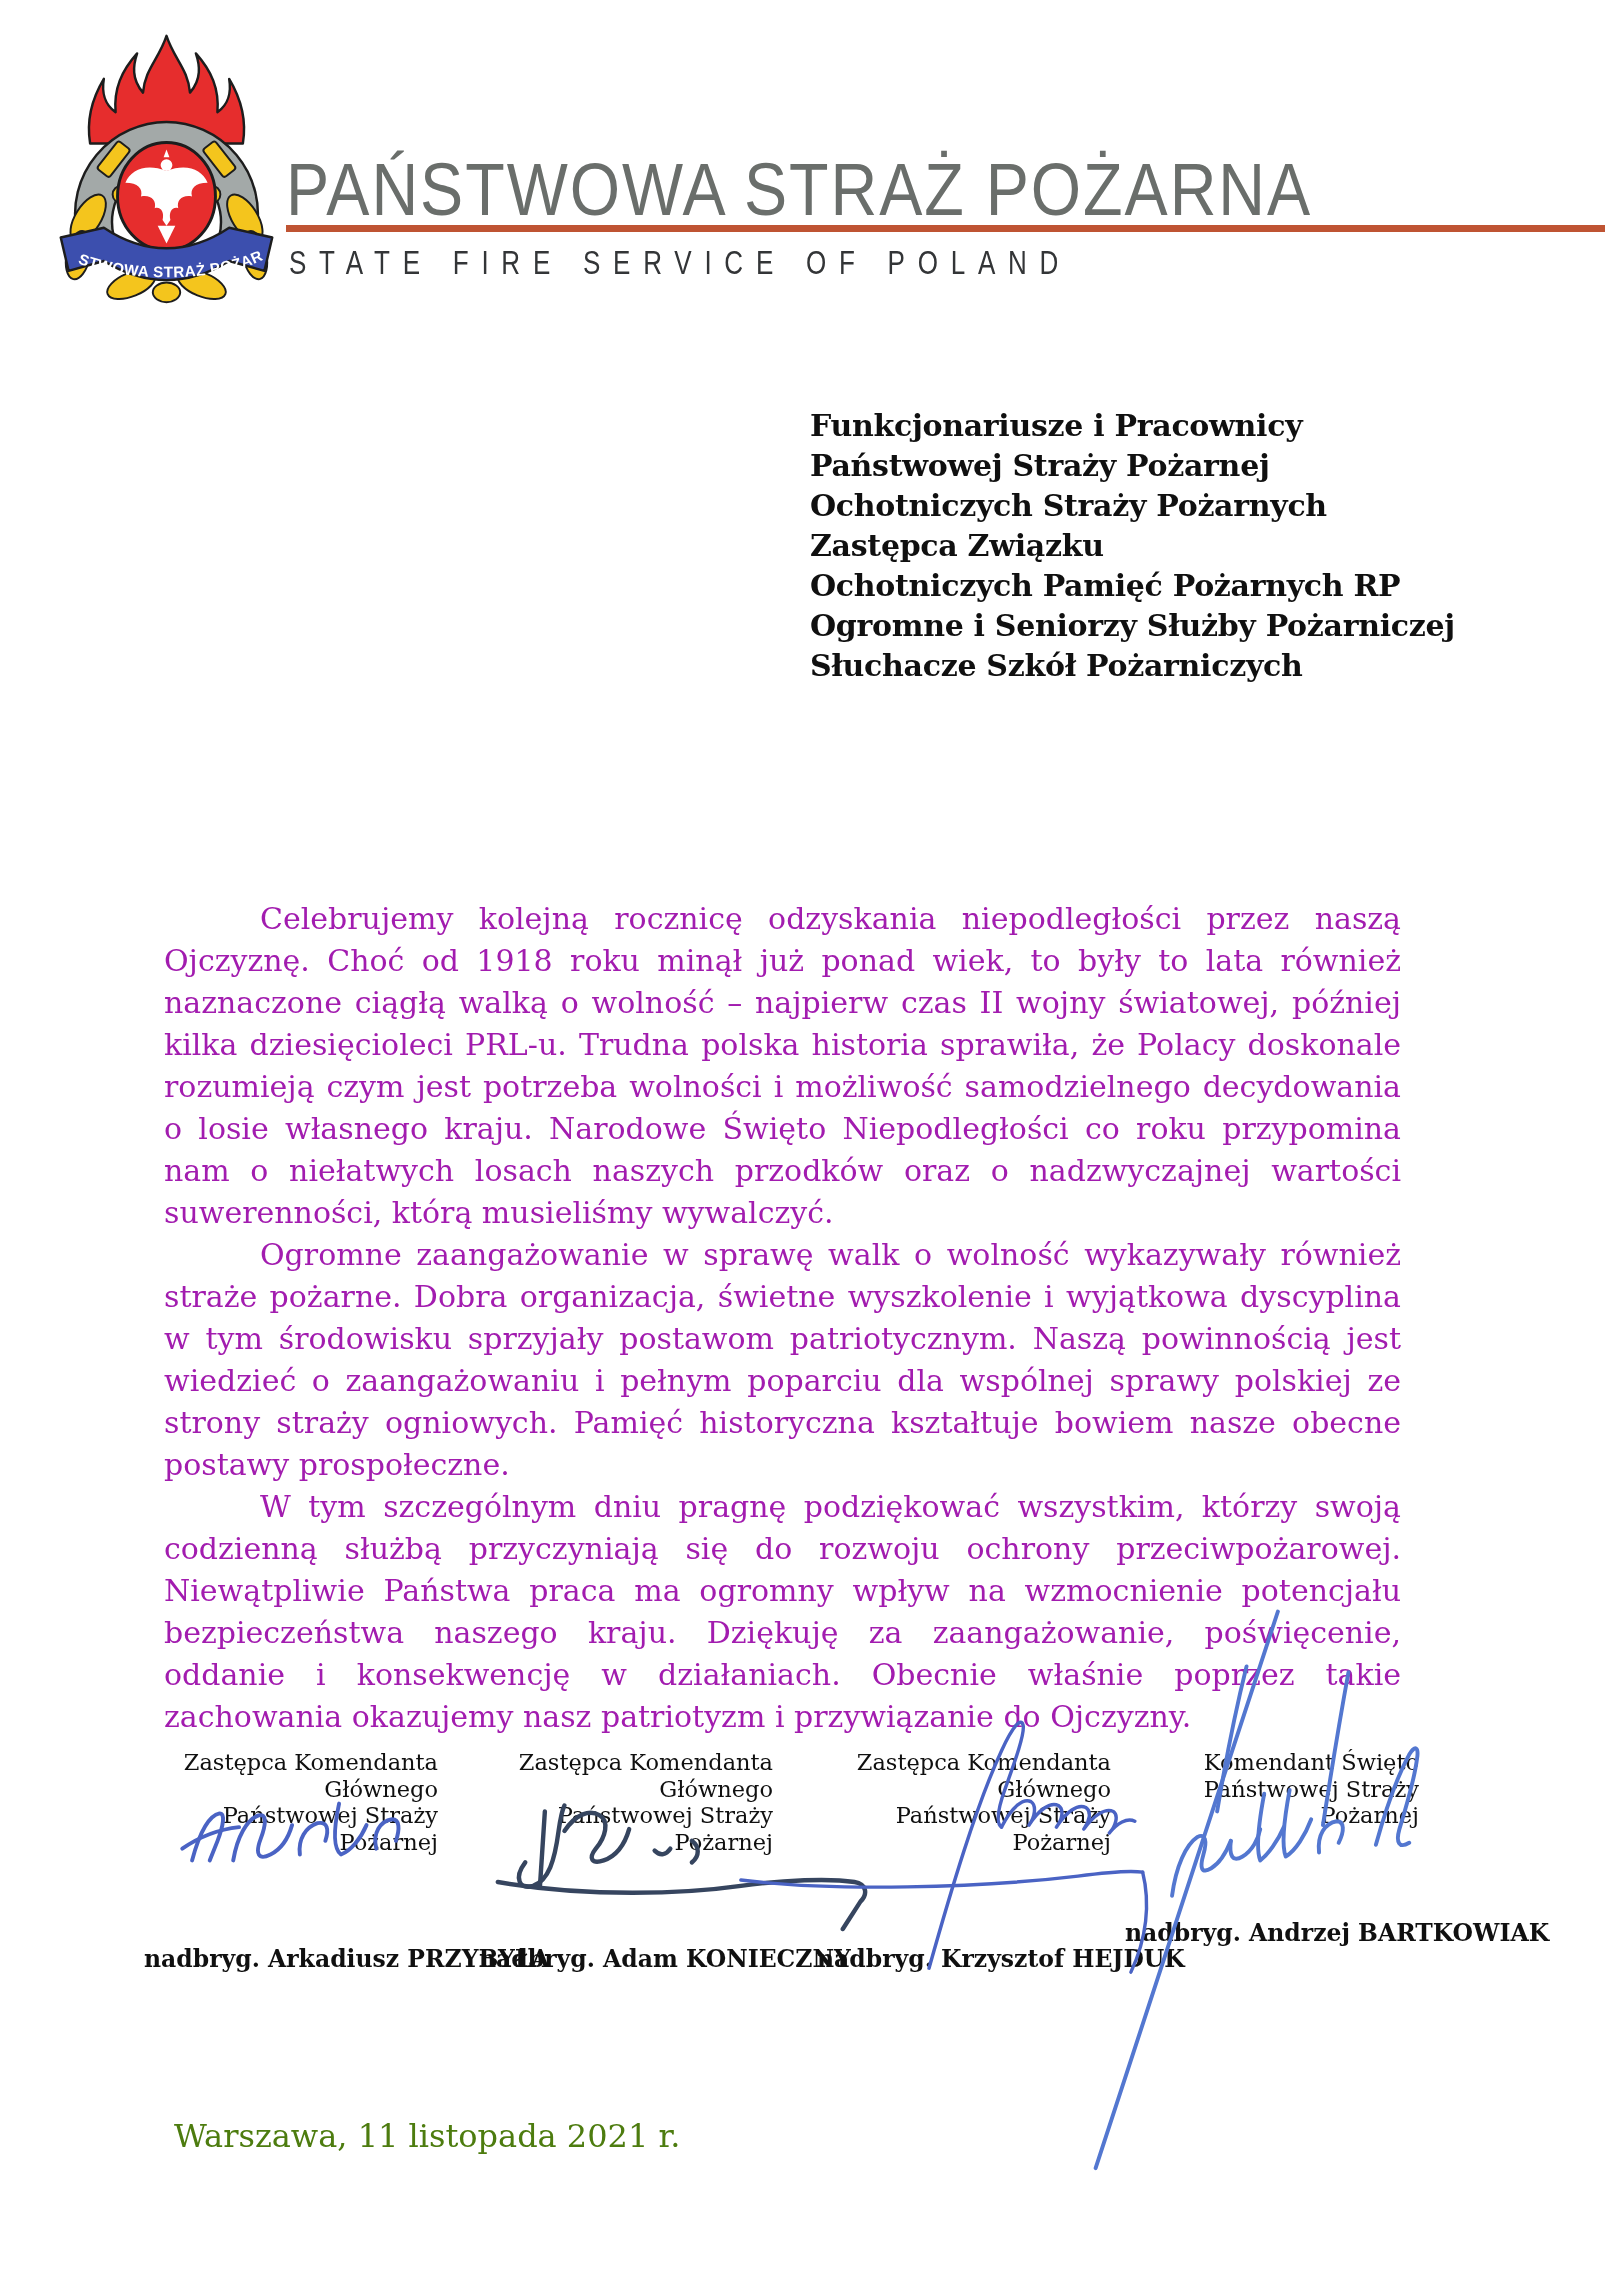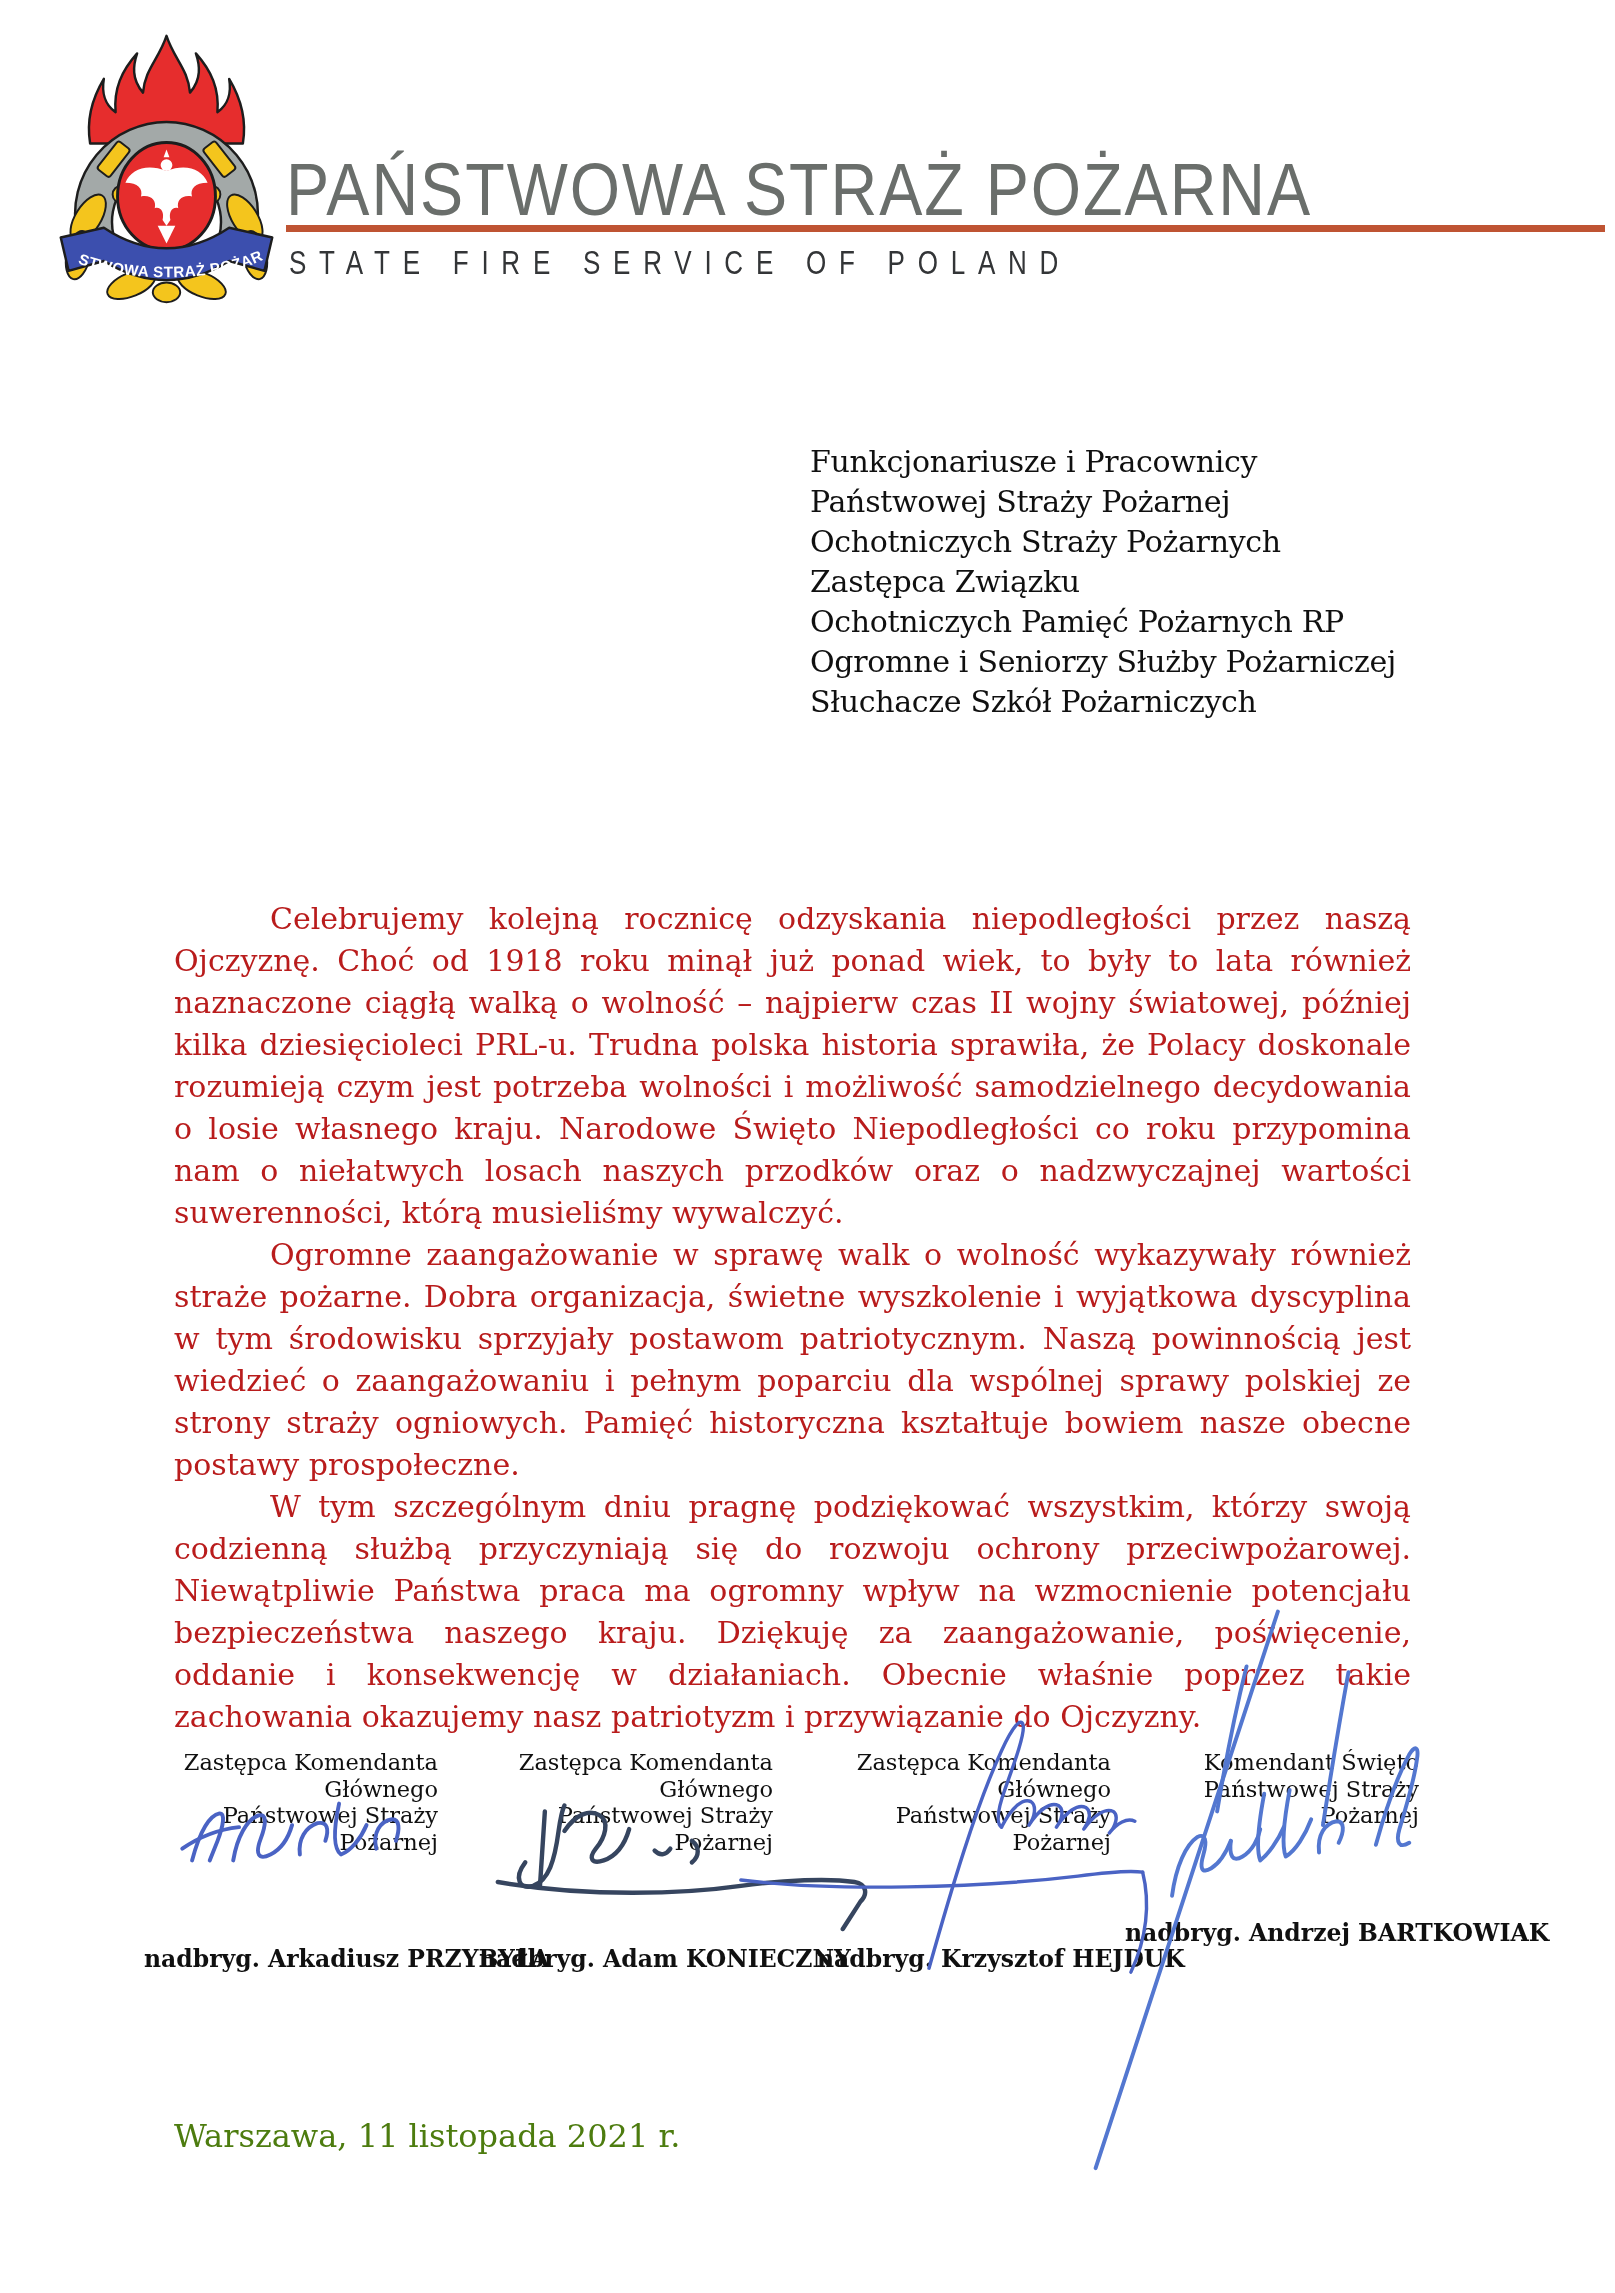--- a/index.html
+++ b/index.html
@@ -18,28 +18,27 @@
   .red-rule{position:absolute;left:286px;top:225px;width:1319px;height:6.9px;background:#bf5433;}
   .org-subtitle{
     position:absolute;left:289px;top:245px;white-space:nowrap;
     font-family:"Liberation Sans",sans-serif;font-weight:400;
     font-size:28px;letter-spacing:13.7px;color:#333537;
     transform:scale(0.93,1.18);transform-origin:0 0;
   }
   
   .recipients{
     position:absolute;left:810px;top:406px;
-    font-weight:normal;font-size:30px;line-height:40px;color:#101010;
+    font-weight:bold;font-size:30px;line-height:40px;color:#101010;
     letter-spacing:-0.3px;
-    margin-top:36px;
   }
   
   .letter-body{
-    position:absolute;left:174px;top:898px;width:1237px;
-    font-size:30px;line-height:42px;text-align:justify;color:#b91c1c;
+    position:absolute;left:164px;top:898px;width:1237px;
+    font-size:30px;line-height:42px;text-align:justify;color:#a21caf;
   }
   .letter-body p{margin:0;text-indent:96px;}
   
   .sig-col{position:absolute;top:1749px;width:294px;text-align:right;}
   .sig-col .sig-title{font-size:22.5px;line-height:26.5px;color:#101010;}
   .sig-col .sig-name{margin-top:90px;font-size:23.5px;line-height:29px;font-weight:bold;color:#101010;white-space:nowrap;}
   .col1{left:144px;} .col2{left:479px;} .col3{left:817px;} .col4{left:1125px;}
   .ink-overlay{position:absolute;left:0;top:0;width:1615px;height:2294px;pointer-events:none;}
   
   .dateline{position:absolute;left:174px;top:2117px;font-size:32px;color:#4d7c0f;}

